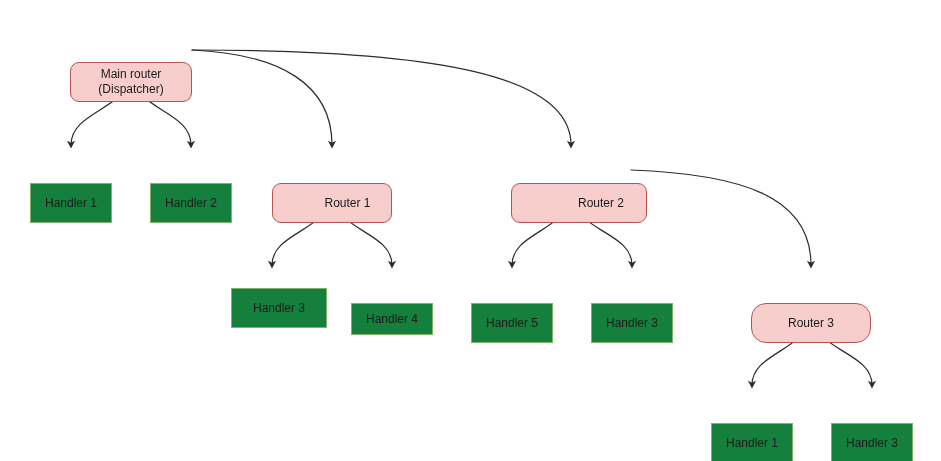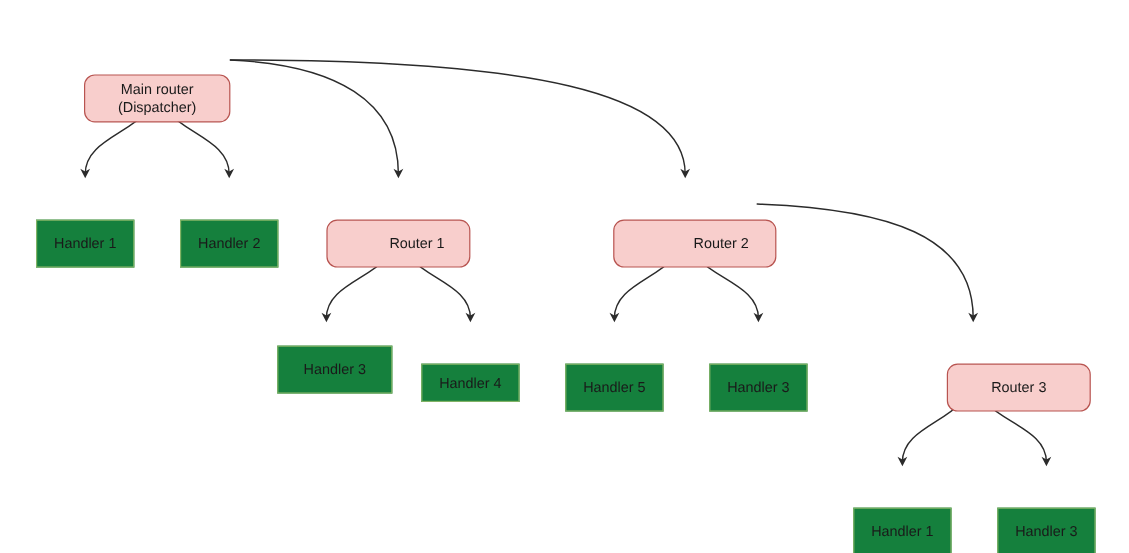--- a/index.html
+++ b/index.html
@@ -81,18 +81,18 @@
       <div class="node router" style="left: 70px; top: 30px; width: 122px; height: 40px;"><span class="node-label">Main router
 (Dispatcher)</span></div>
       <div class="node handler" style="left: 30px; top: 151px; width: 82px; height: 40px;"><span class="node-label">Handler 1</span></div>
       <div class="node handler" style="left: 150px; top: 151px; width: 82px; height: 40px;"><span class="node-label">Handler 2</span></div>
       <div class="node router" style="left: 272px; top: 151px; width: 120px; height: 40px; padding-left: 31px;"><span class="node-label">Router 1</span></div>
       <div class="node router" style="left: 511px; top: 151px; width: 136px; height: 40px; padding-left: 44px;"><span class="node-label">Router 2</span></div>
       <div class="node handler" style="left: 231px; top: 256px; width: 96px; height: 40px;"><span class="node-label">Handler 3</span></div>
       <div class="node handler" style="left: 351px; top: 271px; width: 82px; height: 32px;"><span class="node-label">Handler 4</span></div>
       <div class="node handler" style="left: 471px; top: 271px; width: 82px; height: 40px;"><span class="node-label">Handler 5</span></div>
       <div class="node handler" style="left: 591px; top: 271px; width: 82px; height: 40px;"><span class="node-label">Handler 3</span></div>
-      <div class="node router" style="left: 789px; top: 271px; width: 120px; height: 40px;"><span class="node-label">Router 3</span></div>
+      <div class="node router" style="left: 751px; top: 271px; width: 120px; height: 40px; border-radius: 15px;"><span class="node-label">Router 3</span></div>
       <div class="node handler" style="left: 711px; top: 391px; width: 82px; height: 40px;"><span class="node-label">Handler 1</span></div>
       <div class="node handler" style="left: 831px; top: 391px; width: 82px; height: 40px;"><span class="node-label">Handler 3</span></div>
     </div>
 
 </div>
 
 </body></html>

